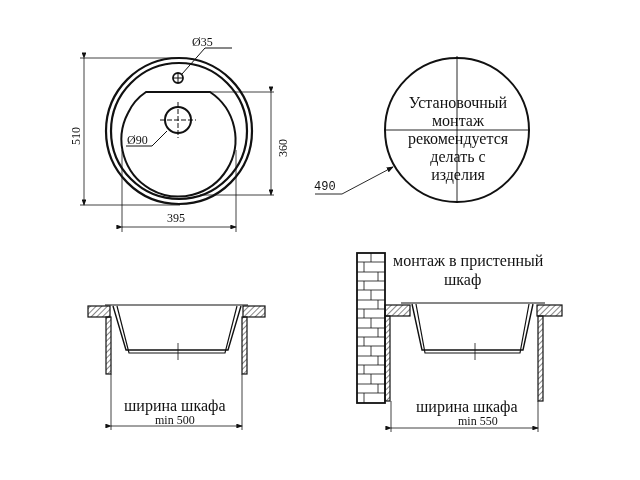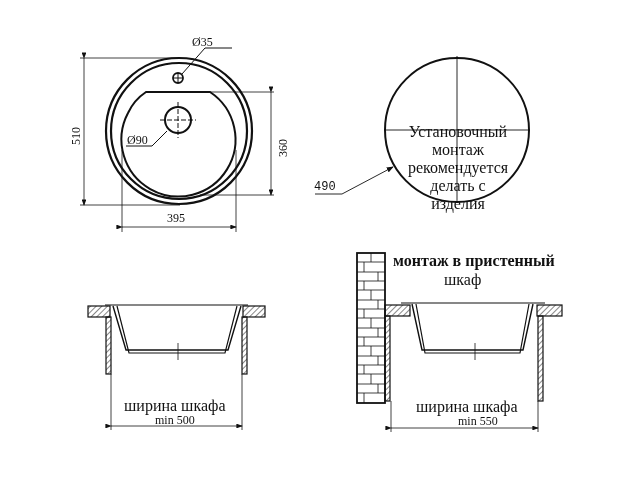--- a/index.html
+++ b/index.html
@@ -1,20 +1,20 @@
 <!DOCTYPE html>
 <html><head>
 <meta charset="utf-8">
 <style>
   html, body { margin:0; padding:0; background:#ffffff; }
   body { width:640px; height:480px; position:relative; overflow:hidden; font-family:"Liberation Serif", serif; }
   svg { position:absolute; left:0; top:0; }
   .txt { position:absolute; color:#111; white-space:nowrap; font-family:"Liberation Serif", serif; line-height:1; }
   .dim { font-size:12px; }
-  .note { font-size:16px; text-align:center;margin-top:29px; }
+  .note { font-size:16px; text-align:center; }
   .vert { transform-origin:left top; transform:rotate(-90deg); }
 </style>
 </head>
 <body>
 
 <svg width="640" height="480" viewBox="0 0 640 480">
   <defs>
     <pattern id="hatch" width="4" height="4" patternUnits="userSpaceOnUse" patternTransform="rotate(45)">
       <line x1="0" y1="0" x2="0" y2="4" stroke="#111" stroke-width="1"></line>
     </pattern>
@@ -137,16 +137,16 @@
   <div>монтаж</div>
   <div>рекомендуется</div>
   <div>делать с</div>
   <div>изделия</div>
 </div>
 <div class="txt dim" style="left:314px;top:181px;font-family:Liberation Mono, monospace;">490</div>
 
 <div class="txt" style="left:124px;top:398px;font-size:16px;">ширина шкафа</div>
 <div class="txt" style="left:155px;top:414px;font-size:12px;">min 500</div>
 
-<div class="txt" style="left:393px;top:253px;font-size:16px;font-weight:bold;">монтаж в пристенный</div>
+<div class="txt" style="left:393px;top:253px;font-size:16px;">монтаж в пристенный</div>
 <div class="txt" style="left:444px;top:272px;font-size:16px;">шкаф</div>
 <div class="txt" style="left:416px;top:399px;font-size:16px;">ширина шкафа</div>
 <div class="txt" style="left:458px;top:415px;font-size:12px;">min 550</div>
 
 </body></html>

